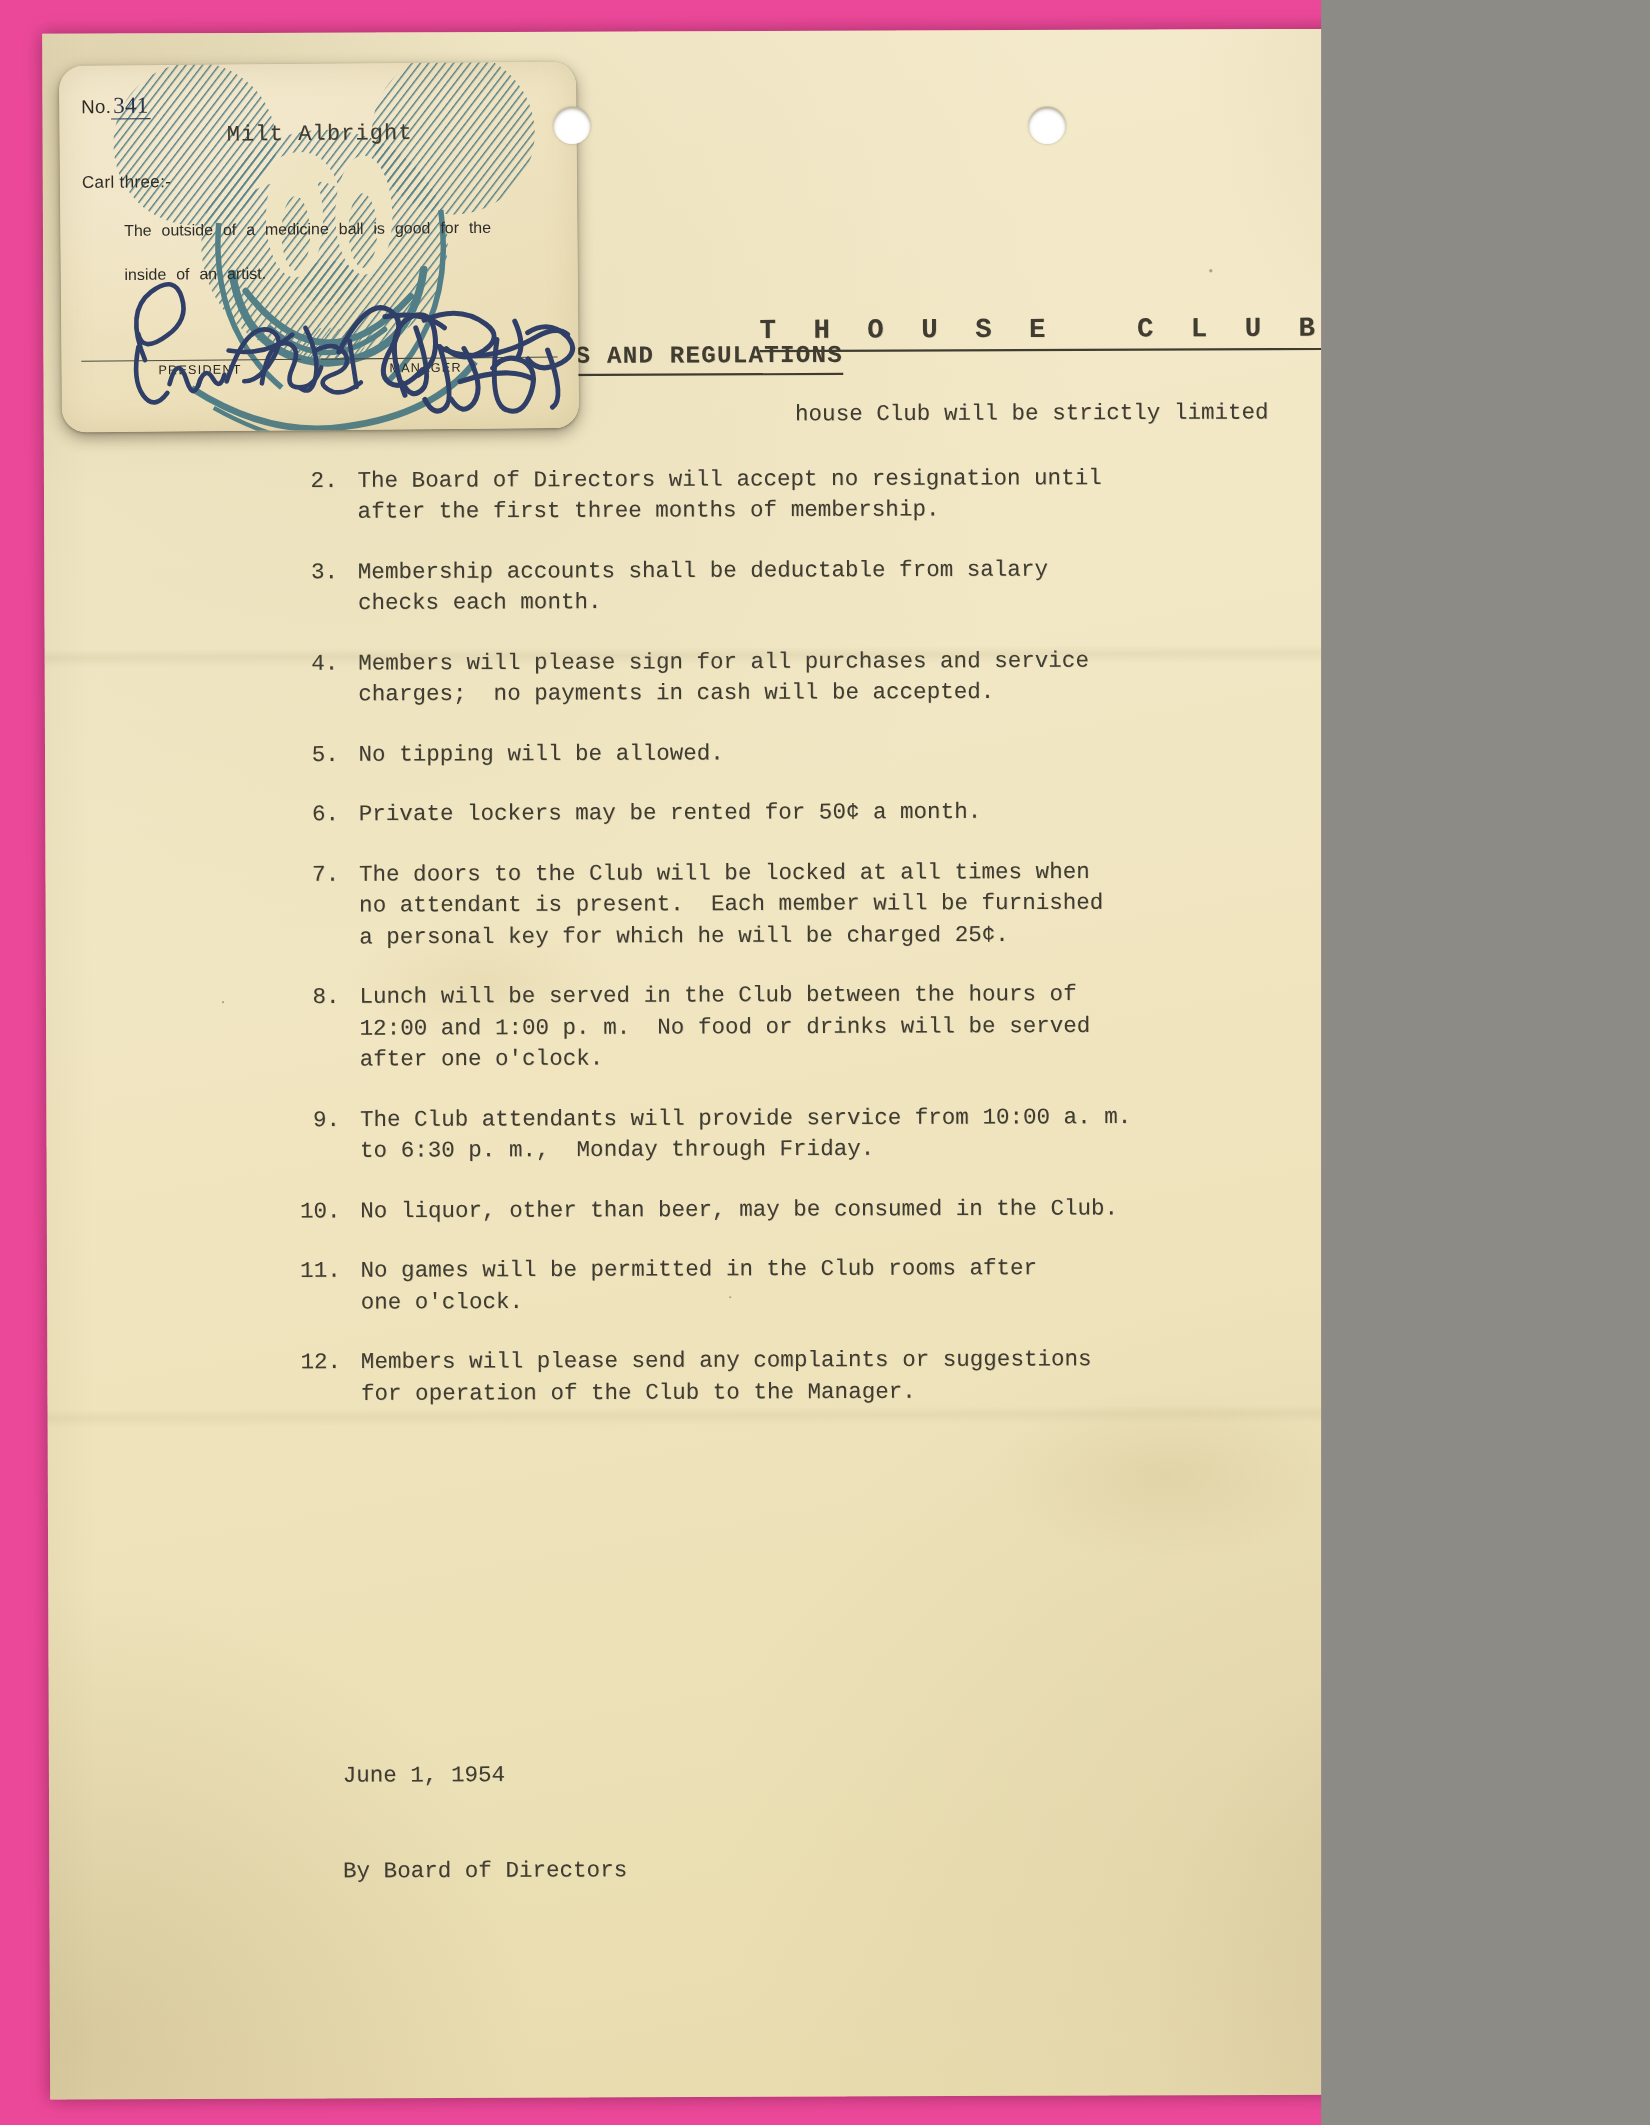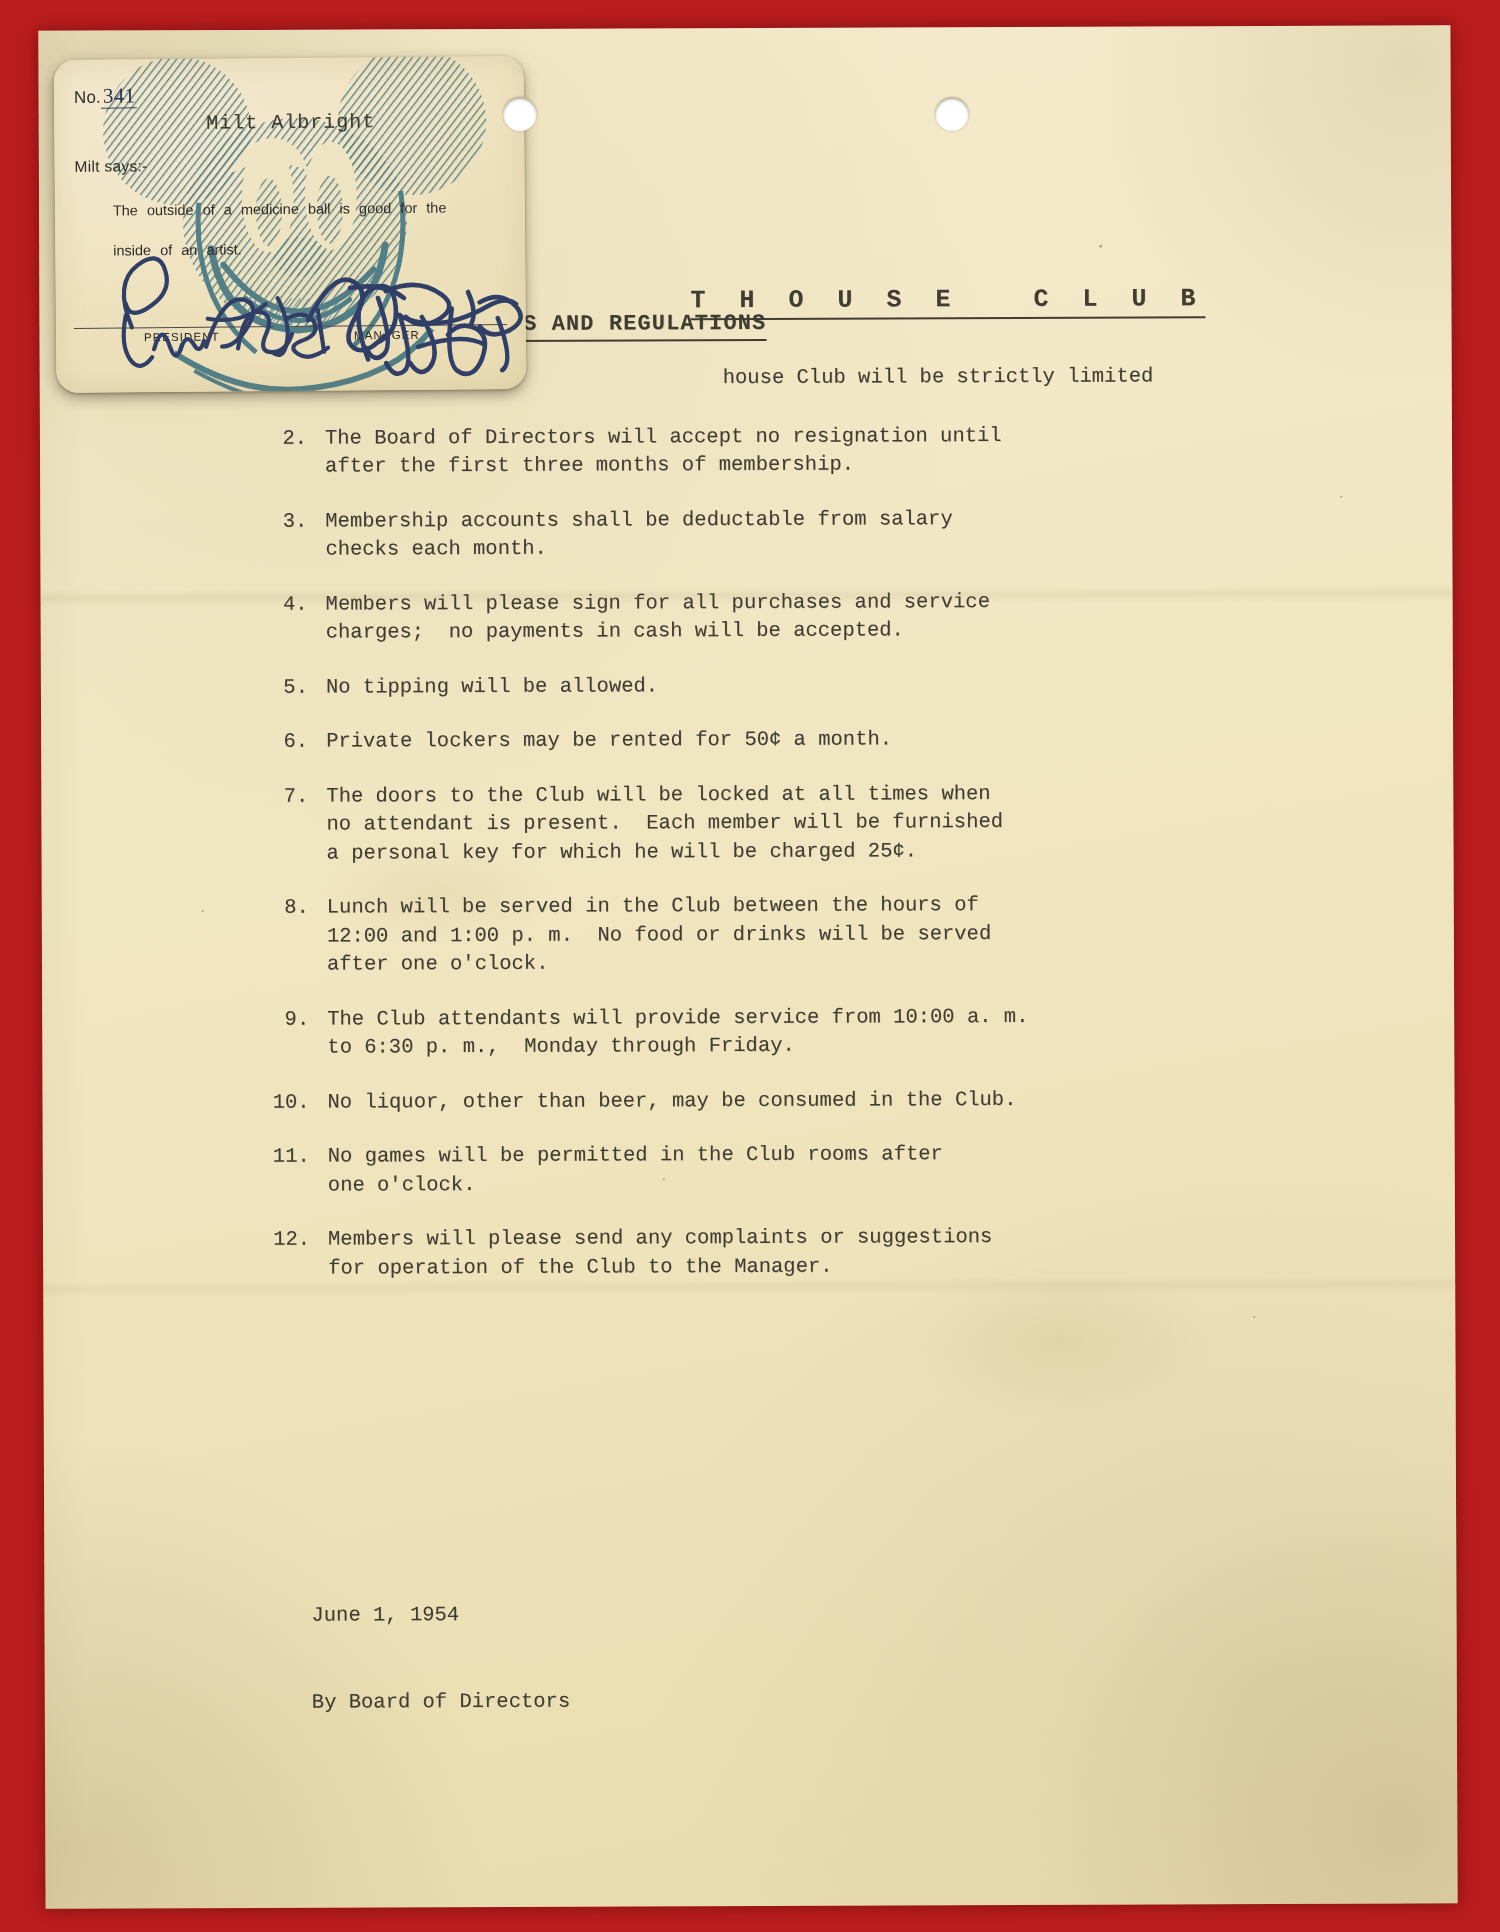--- a/index.html
+++ b/index.html
@@ -2,24 +2,24 @@
 <html><head>
 <meta charset="utf-8">
 <style>
   html, body {
     margin: 0;
     padding: 0;
     background: #8d8b86;
   }
   #page {
     position: relative;
-    width: 1500px;
+    width: 1201px;
     height: 1932px;
     overflow: hidden;
-    background: #b91c1c;
+    background: #ec4899;
     font-family: "Liberation Mono", "DejaVu Sans Mono", monospace;
   }
 
   
   #sheet {
     position: absolute;
     left: 42px;
     top: 28px;
     width: 1412px;
     height: 1878px;
@@ -431,21 +431,21 @@
       <path d="M90 300 q70 46 140 36 q80 -10 118 -58" fill="none" stroke="#4a7a84" stroke-width="6"></path>
       <path d="M110 318 q70 40 126 32" fill="none" stroke="#4a7a84" stroke-width="4"></path>
     </svg>
 
     <div class="card-text" id="card-no">
       <span>No.</span><span class="num">341</span>
     </div>
 
     <div class="card-text typed" id="card-name">Milt Albright</div>
 
-    <div class="card-text" id="card-says">Milt says:-</div>
+    <div class="card-text" id="card-says">Carl three:-</div>
 
     <div class="card-text" id="card-quote-1">The  outside  of  a  medicine  ball  is  good  for  the</div>
     <div class="card-text" id="card-quote-2">inside  of  an  artist.</div>
 
     <div class="sig-rule" id="sig-rule-left"></div>
     <div class="sig-rule" id="sig-rule-right"></div>
 
     <div class="role-label" id="role-president">PRESIDENT</div>
     <div class="role-label" id="role-manager">MANAGER</div>
 

